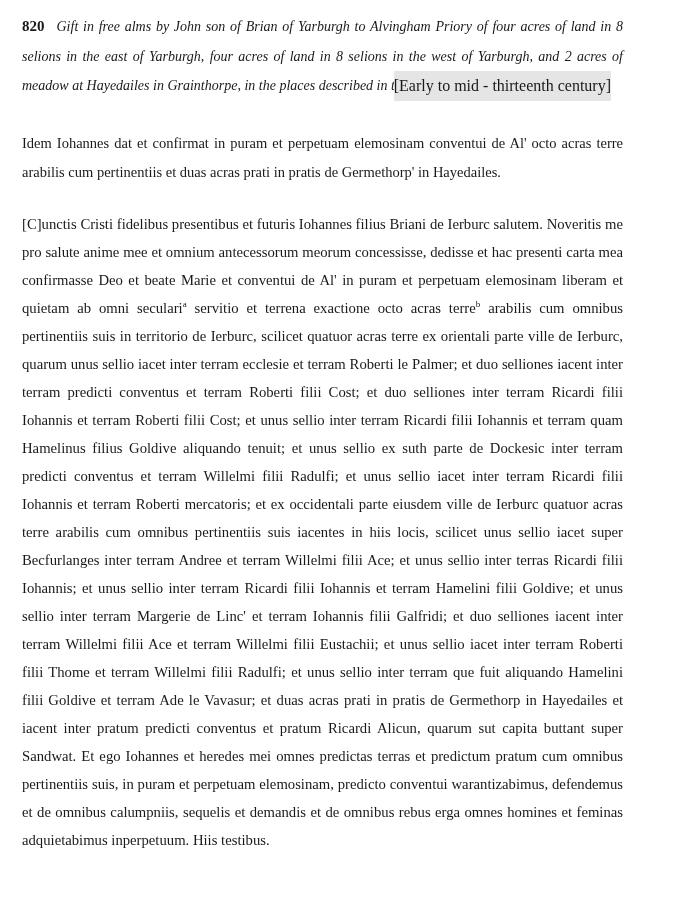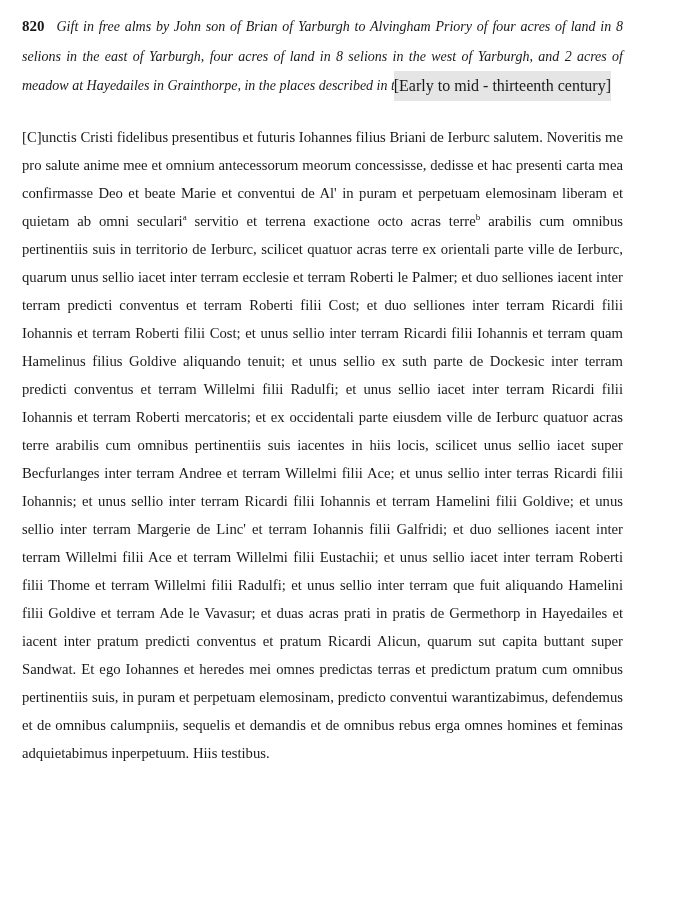--- a/index.html
+++ b/index.html
@@ -75,16 +75,17 @@
   }
 </style>
 </head>
 <body>
 
 <div class="page">
 
   <p class="headnote"><span class="entry-num">820</span><span class="summary">Gift in free alms by John son of Brian of Yarburgh to Alvingham Priory of four acres of land in 8 selions in the east of Yarburgh, four acres of land in 8 selions in the west of Yarburgh, and 2 acres of meadow at Hayedailes in Grainthorpe, in the places described in the charter.</span><span class="date-note">[Early to mid - thirteenth century]</span></p>
 
 
+  <p class="rubric">Idem Iohannes dat et confirmat in puram et perpetuam elemosinam conventui de Al' octo acras terre arabilis cum pertinentiis et duas acras prati in pratis de Germethorp' in Hayedailes.</p>
 
   <p class="charter"><span>[C]unctis Cristi fidelibus presentibus et futuris Iohannes filius Briani de Ierburc salutem.  Noveritis me pro salute anime mee et omnium antecessorum meorum concessisse, dedisse et hac presenti carta mea confirmasse Deo et beate Marie et conventui de Al' in puram et perpetuam elemosinam liberam et quietam ab omni seculari</span><sup>a</sup><span> servitio et terrena exactione octo acras terre</span><sup>b</sup><span> arabilis cum omnibus pertinentiis suis in territorio de Ierburc, scilicet quatuor acras terre ex orientali parte ville de Ierburc, quarum unus sellio iacet inter terram ecclesie et terram Roberti le Palmer; et duo selliones iacent inter terram predicti conventus et terram Roberti filii Cost; et duo selliones inter terram Ricardi filii Iohannis et terram Roberti filii Cost; et unus sellio inter terram Ricardi filii Iohannis et terram quam Hamelinus filius Goldive aliquando tenuit; et unus sellio ex suth parte de Dockesic inter terram predicti conventus et terram Willelmi filii Radulfi; et unus sellio iacet inter terram Ricardi filii Iohannis et terram Roberti mercatoris; et ex occidentali parte eiusdem ville de Ierburc quatuor acras terre arabilis cum omnibus pertinentiis suis iacentes in hiis locis, scilicet unus sellio iacet super Becfurlanges inter terram Andree et terram Willelmi filii Ace; et unus sellio inter terras Ricardi filii Iohannis; et unus sellio inter terram Ricardi filii Iohannis et terram Hamelini filii Goldive; et unus sellio inter terram Margerie de Linc' et terram Iohannis filii Galfridi; et duo selliones iacent inter terram Willelmi filii Ace et terram Willelmi filii Eustachii; et unus sellio iacet inter terram Roberti filii Thome et terram Willelmi filii Radulfi; et unus sellio inter terram que fuit aliquando Hamelini filii Goldive et terram Ade le Vavasur; et duas acras prati in pratis de Germethorp in Hayedailes et iacent inter pratum predicti conventus et pratum Ricardi Alicun, quarum sut capita buttant super Sandwat.  Et ego Iohannes et heredes mei omnes predictas terras et predictum pratum cum omnibus pertinentiis suis, in puram et perpetuam elemosinam, predicto conventui warantizabimus, defendemus et de omnibus calumpniis, sequelis et demandis et de omnibus rebus erga omnes homines et feminas adquietabimus inperpetuum.  Hiis testibus.</span></p>
 
 </div>
 
 </body></html>

